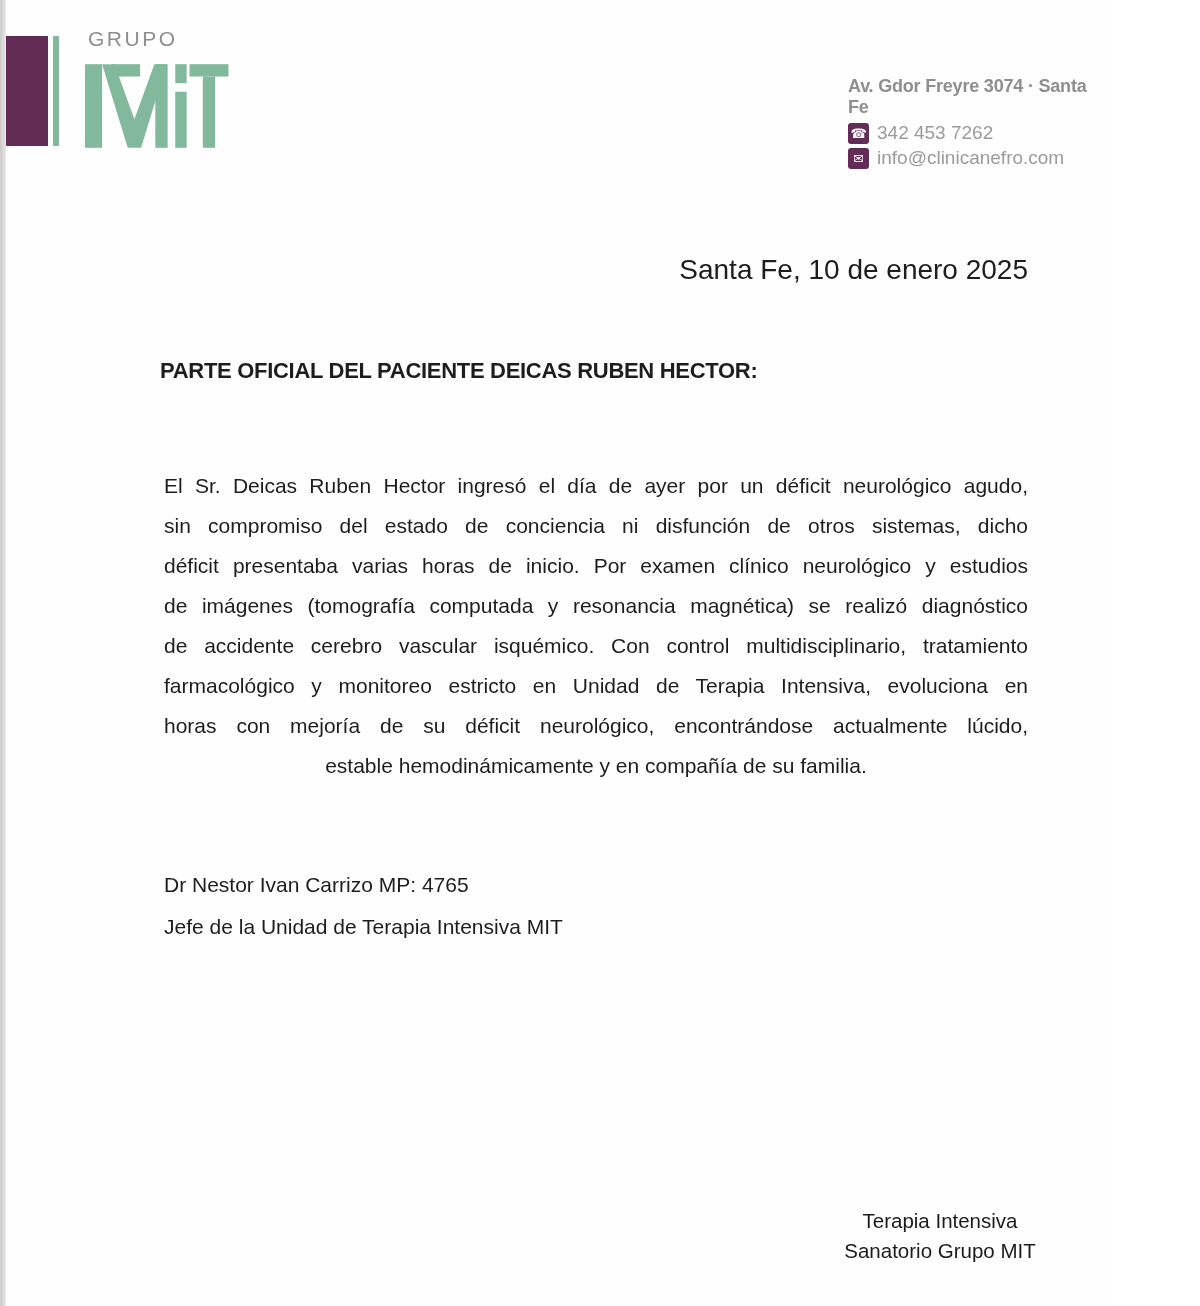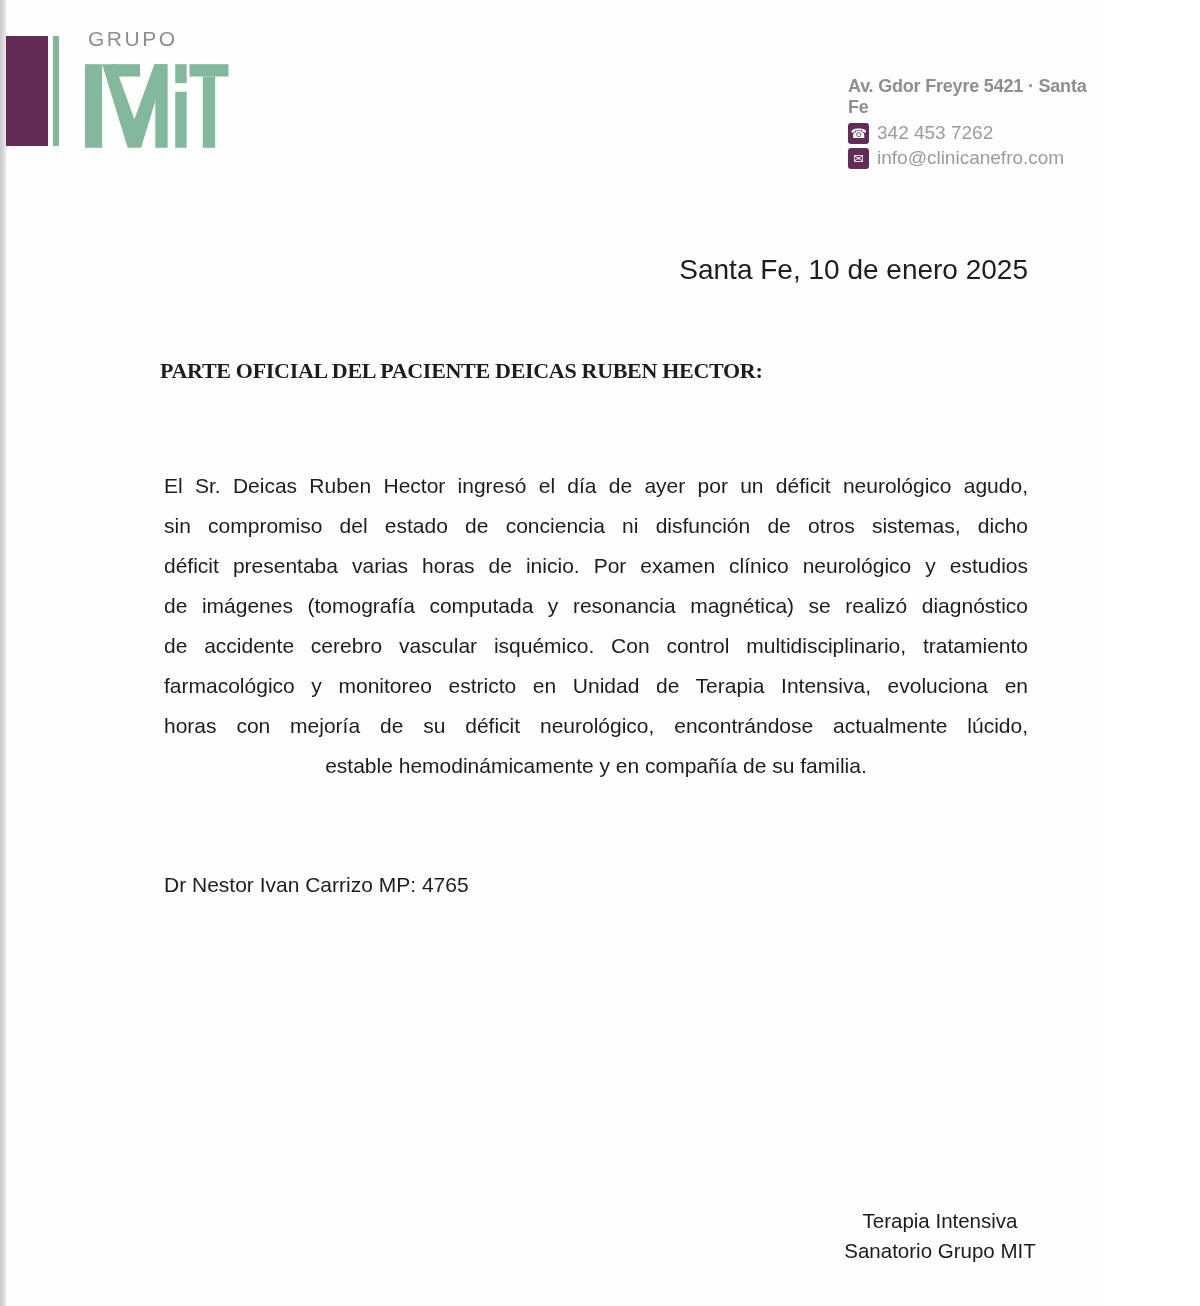--- a/index.html
+++ b/index.html
@@ -39,21 +39,21 @@
     background:var(--brand-purple,#632c56);
     display:flex;align-items:center;justify-content:center;
     color:#ffffff;font-size:13px;line-height:1;
     font-family:"DejaVu Sans", sans-serif;}
   .contact-text{font-size:19px;color:#9b9b9b;}
 
   
   .date-line{position:absolute;left:164px;top:254px;width:864px;
     text-align:right;font-size:28px;}
   .subject{position:absolute;left:160px;top:358px;width:900px;
-    font-size:22px;font-weight:700;letter-spacing:-0.3px;font-family:Liberation Serif, serif;}
+    font-size:22px;font-weight:700;letter-spacing:-0.3px;}
   .body-block{position:absolute;left:164px;top:466px;width:864px;}
   .body-line{font-size:21px;line-height:40px;height:40px;white-space:nowrap;
     text-align:justify;text-align-last:justify;}
   .body-line.last{text-align:center;text-align-last:auto;}
   .signature{position:absolute;left:164px;top:864px;font-size:21px;line-height:42px;}
   .footer{position:absolute;left:770px;top:1206px;width:340px;
     text-align:center;font-size:20.5px;line-height:30px;color:#1b1b1b;}
 </style>
 </head>
 <body>
@@ -76,21 +76,21 @@
       <rect x="74" y="0" width="13" height="88"></rect>
       <rect x="95" y="0" width="12" height="20"></rect>
       <rect x="95" y="29" width="12" height="59"></rect>
       <rect x="110" y="0" width="41" height="13"></rect>
       <rect x="124" y="13" width="13" height="75"></rect>
     </g>
   </svg>
 
 
   <div class="contact">
-    <div class="contact-address">Av. Gdor Freyre 5421 · Santa Fe</div>
+    <div class="contact-address">Av. Gdor Freyre 3074 · Santa Fe</div>
     <div class="contact-row">
       <span class="contact-icon">☎</span>
       <span class="contact-text">342 453 7262</span>
     </div>
     <div class="contact-row">
       <span class="contact-icon">✉</span>
       <span class="contact-text">info@clinicanefro.com</span>
     </div>
   </div>
 
@@ -104,20 +104,21 @@
     <div class="body-line">déficit presentaba varias horas de inicio. Por examen clínico neurológico y estudios</div>
     <div class="body-line">de imágenes (tomografía computada y resonancia magnética) se realizó diagnóstico</div>
     <div class="body-line">de accidente cerebro vascular isquémico. Con control multidisciplinario, tratamiento</div>
     <div class="body-line">farmacológico y monitoreo estricto en Unidad de Terapia Intensiva, evoluciona en</div>
     <div class="body-line">horas con mejoría de su déficit neurológico, encontrándose actualmente lúcido,</div>
     <div class="body-line last">estable hemodinámicamente y en compañía de su familia.</div>
   </div>
 
   <div class="signature">
     <div>Dr Nestor Ivan Carrizo MP: 4765</div>
+    <div>Jefe de la Unidad de Terapia Intensiva MIT</div>
   </div>
 
   <div class="footer">
     <div>Terapia Intensiva</div>
     <div>Sanatorio Grupo MIT</div>
   </div>
 
 </div>
 
 </body></html>

